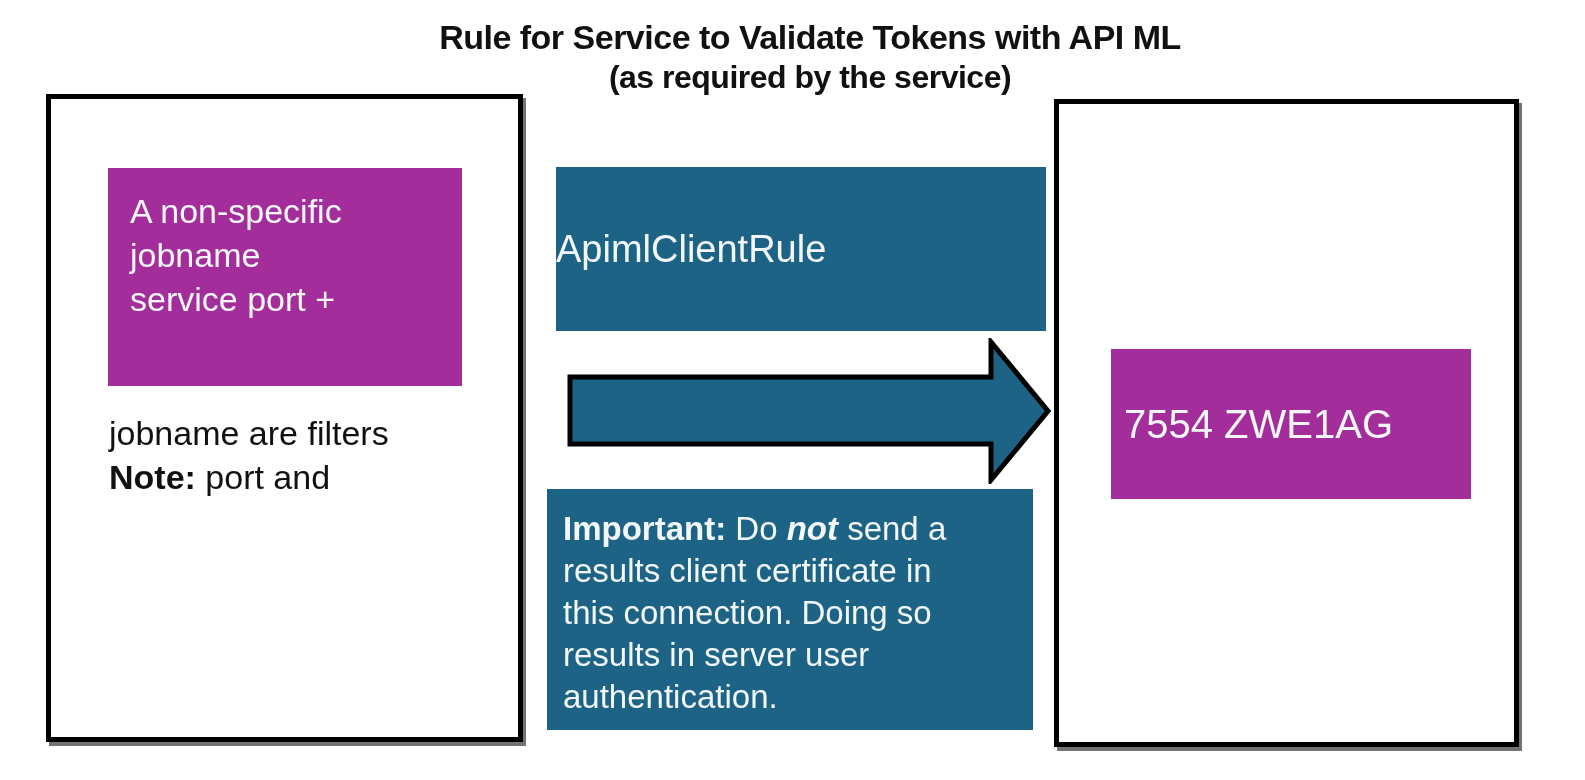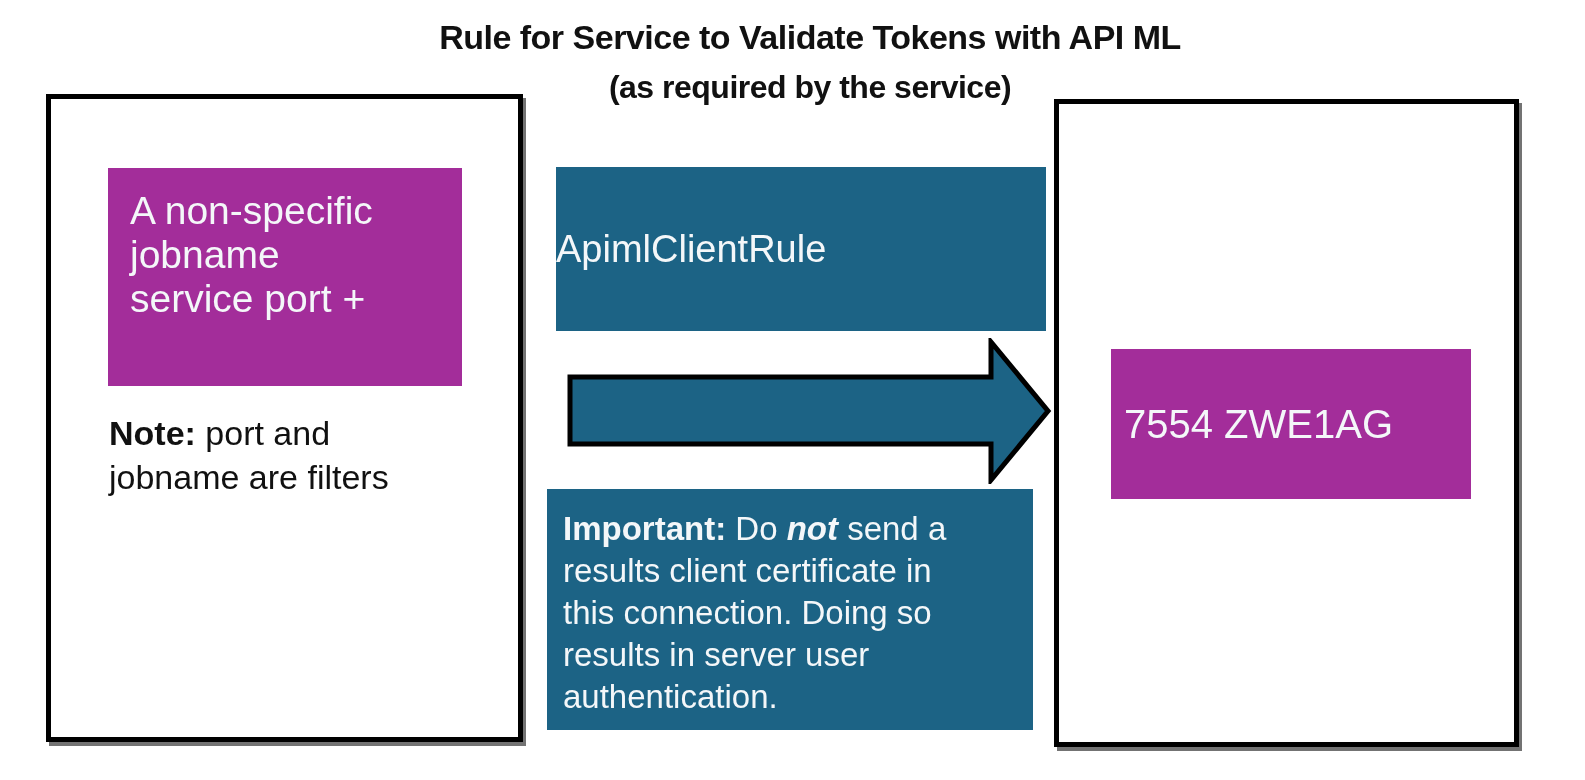--- a/index.html
+++ b/index.html
@@ -29,21 +29,21 @@
     top: 18px;
     text-align: center;
     color: var(--text-dark);
   }
   .title-line-1 {
     font-size: 34px;
     font-weight: 700;
     letter-spacing: -0.5px;
   }
   .title-line-2 {
-    margin-top: 12px;
+    margin-top: 2px;
     font-size: 32px;
     font-weight: 700;
     letter-spacing: -0.5px;
   }
   .outline-box {
     position: absolute;
     border: 5px solid var(--border);
     background: var(--background);
     box-shadow: 3px 4px 0 rgba(0,0,0,0.55);
   }
@@ -54,21 +54,21 @@
     position: absolute;
     color: var(--text-light);
   }
   .fill-box.magenta { background: var(--magenta); }
   .fill-box.teal    { background: var(--teal); }
 
   .service-box {
     left: 57px; top: 69px;
     width: 354px; height: 218px;
     padding: 21px 10px 0 22px;
-    font-size: 39px;
+    font-size: 34px;
     line-height: 44px;
   }
   .note-text {
     position: absolute;
     left: 58px; top: 312px;
     width: 390px;
     color: var(--text-dark);
     font-size: 34px;
     line-height: 44px;
   }
@@ -120,22 +120,22 @@
     <div class="title-line-2">(as required by the service)</div>
   </div>
 
   <div class="outline-box left-box">
     <div class="fill-box magenta service-box">
       <div class="line">A non-specific</div>
       <div class="line">jobname</div>
       <div class="line">service port +</div>
     </div>
     <div class="note-text">
+      <div class="line">jobname are filters</div>
       <div class="line"><span class="bold">Note:</span><span> port and</span></div>
-      <div class="line">jobname are filters</div>
     </div>
   </div>
 
   <div class="fill-box teal rule-box">
     <span>ApimlClientRule</span>
   </div>
 
   <svg class="arrow-svg" viewBox="0 0 490 146" aria-hidden="true">
     <polygon points="5,39 426,39 426,4 483,73 426,142 426,106 5,106"></polygon>
   </svg>

